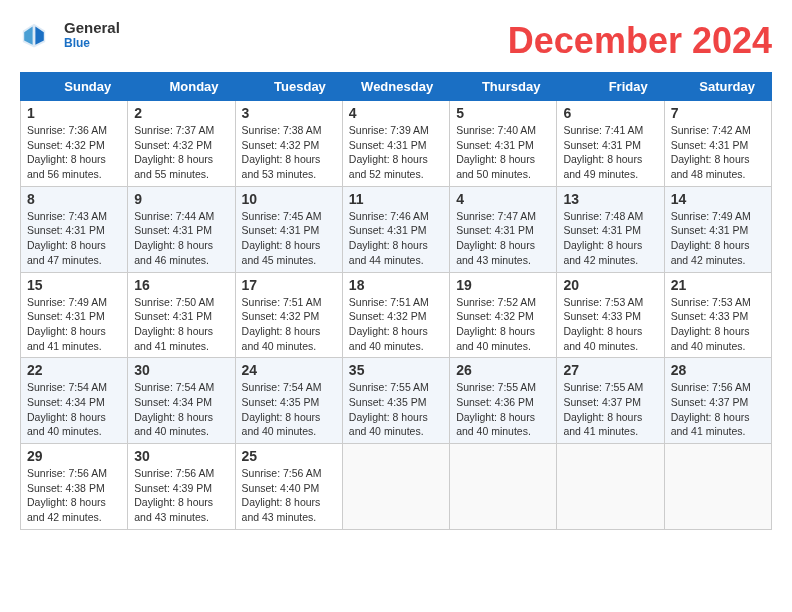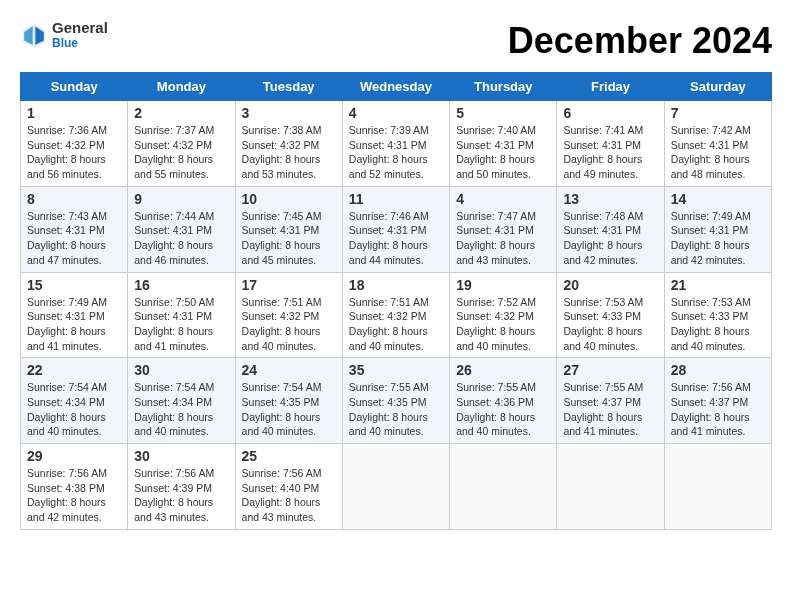--- a/index.html
+++ b/index.html
@@ -12,21 +12,21 @@
     }
     .header {
       display: flex;
       justify-content: space-between;
       align-items: flex-start;
       margin-bottom: 10px;
     }
     .logo {
       display: flex;
       align-items: center;
-      gap: 4px;
+      gap: 16px;
     }
     .logo-text {
       display: flex;
       flex-direction: column;
       line-height: 1.1;
     }
     .logo-general {
       font-size: 15px;
       font-weight: bold;
       color: #333;
@@ -39,37 +39,37 @@
     .logo-icon {
       width: 28px;
       height: 28px;
     }
     .title-block {
       text-align: right;
     }
     .month-title {
       font-size: 36px;
       font-weight: bold;
-      color: #000000;
+      color: #ef4444;
       text-align: center;
     }
     .subtitle {
       font-size: 15px;
       color: #555;
     }
     .calendar {
       width: 100%;
       border-collapse: collapse;
       font-size: 11px;
     }
     .calendar th {
       background: #1a6fc4;
       color: #fff;
-      text-align: center;
-      padding: 6px 8px;
+      text-align: right;
+      padding: 6px 16px;
       font-size: 13px;
       font-weight: bold;
       border: 1px solid #1a6fc4;
     }
     .calendar td {
       border: 1px solid #ccc;
       vertical-align: top;
       padding: 4px 6px;
       width: calc(100% / 7);
       height: 85px;

